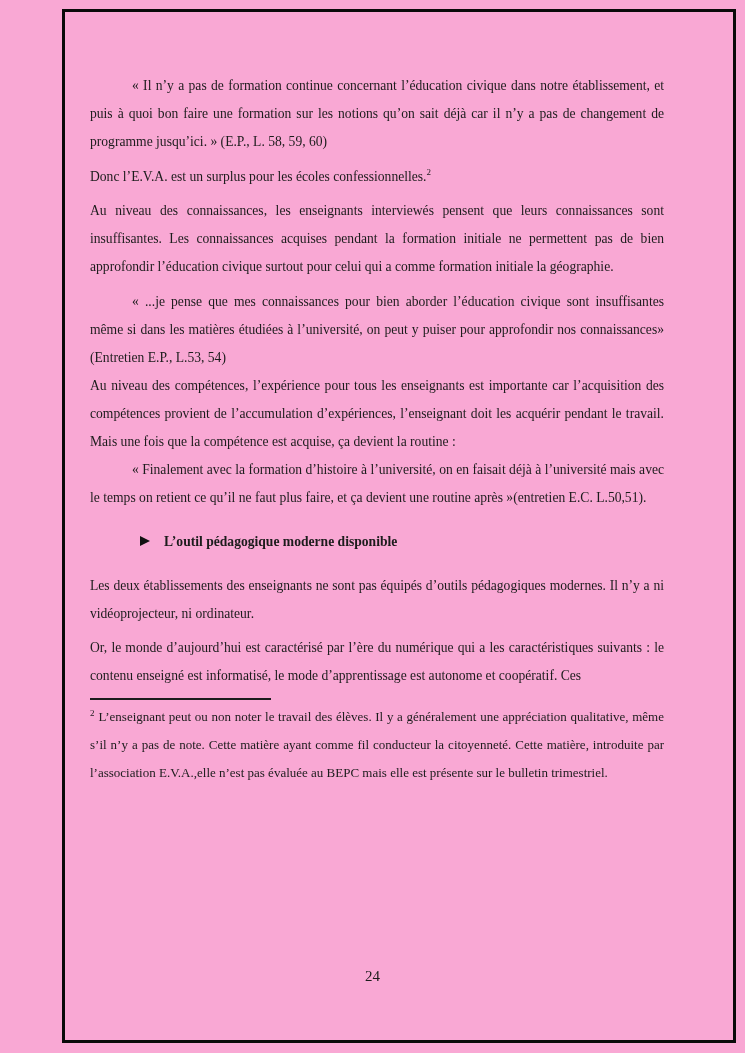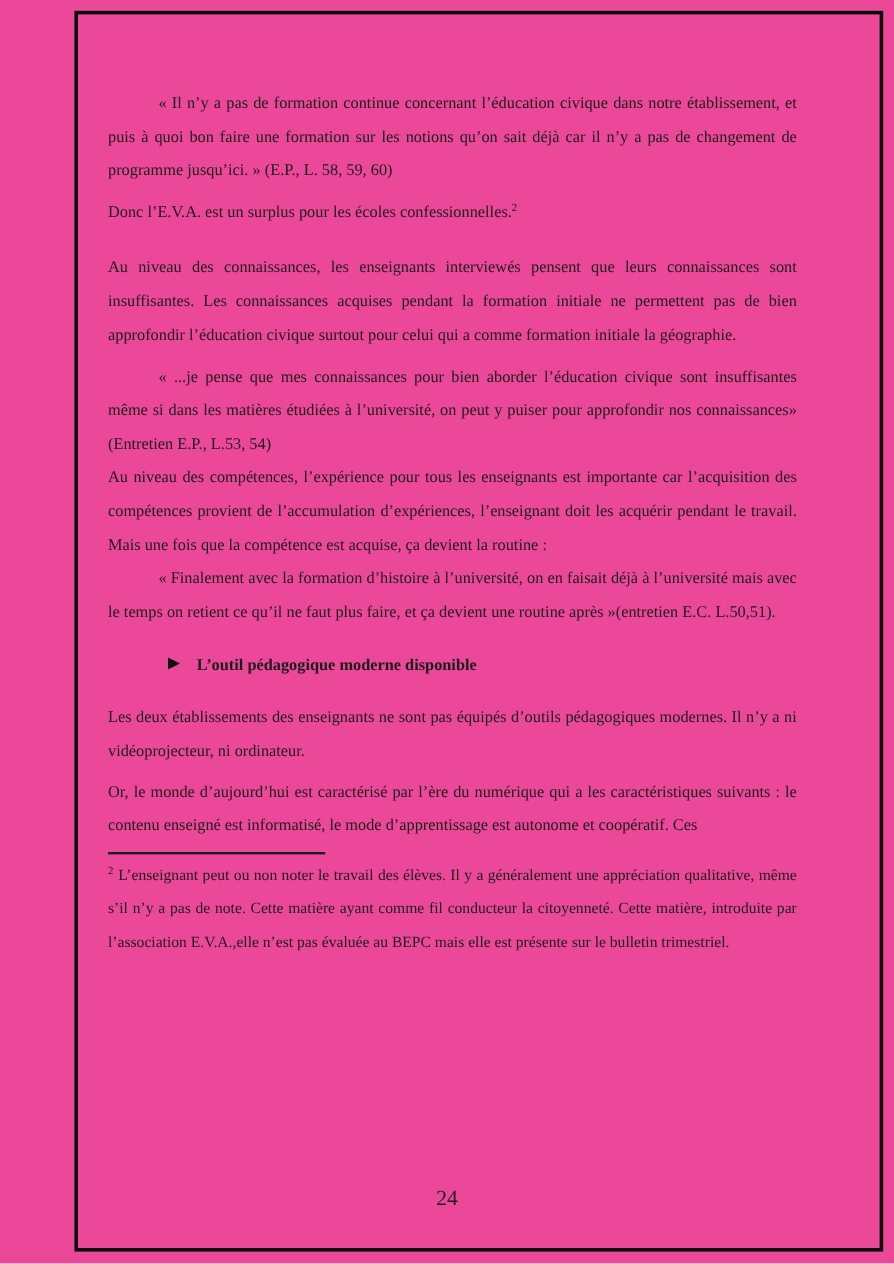--- a/index.html
+++ b/index.html
@@ -4,21 +4,21 @@
 <style>
   html, body {
     margin: 0;
     padding: 0;
     background: #ffffff;
   }
   .page {
     position: relative;
     width: 745px;
     height: 1053px;
-    background: #ec4899;
+    background: #f9a8d4;
     overflow: hidden;
     font-family: "Liberation Serif", "DejaVu Serif", serif;
     color: #1c1c1c;
   }
   .page-frame {
     position: absolute;
     left: 62px;
     top: 9px;
     width: 674px;
     height: 1034px;
@@ -78,36 +78,35 @@
     line-height: 28px;
     margin: 0;
   }
   .footnote sup { margin-right: 4px; }
   .page-number {
     position: absolute;
     top: 968px;
     left: 0;
     width: 745px;
     text-align: center;
-    font-size: 18px;
+    font-size: 15px;
     color: #1c1c1c;
-    margin-top: 20px;
   }
 </style>
 </head>
 <body>
 
 <div class="page">
   <div class="page-frame"></div>
 
   <div class="content">
     <p class="para quote" style="margin-bottom:7px">« Il n’y a pas de formation continue concernant l’éducation civique dans notre établissement, et puis à quoi bon faire une formation sur les notions qu’on sait déjà car il n’y a pas de changement de programme jusqu’ici. » (E.P., L. 58, 59, 60)</p>
 
 
-    <p class="para" style="margin-bottom:18px"><span>Donc l’E.V.A. est un surplus pour les écoles confessionnelles.</span><sup>2</sup></p>
+    <p class="para" style="margin-bottom:6px"><span>Donc l’E.V.A. est un surplus pour les écoles confessionnelles.</span><sup>2</sup></p>
 
 
     <p class="para" style="margin-bottom:7px">Au niveau des connaissances, les enseignants interviewés pensent que leurs connaissances sont insuffisantes. Les connaissances acquises pendant la formation initiale ne permettent pas de bien approfondir l’éducation civique surtout pour celui qui a comme formation initiale la géographie.</p>
 
     <p class="para quote" style="margin-bottom:0">« ...je pense que mes connaissances pour bien aborder l’éducation civique sont insuffisantes même si dans les matières étudiées à l’université, on peut y puiser pour approfondir nos connaissances» (Entretien E.P., L.53, 54)</p>
 
     <p class="para" style="margin-bottom:0">Au niveau des compétences, l’expérience pour tous les enseignants est importante car l’acquisition des compétences provient de l’accumulation d’expériences, l’enseignant doit les acquérir pendant le travail. Mais une fois que la compétence est acquise, ça devient la routine :</p>
 
     <p class="para quote" style="margin-bottom:16px">« Finalement avec la formation d’histoire à l’université, on en faisait déjà à l’université mais avec le temps on retient ce qu’il ne faut plus faire, et ça devient une routine après »(entretien E.C. L.50,51).</p>
 

